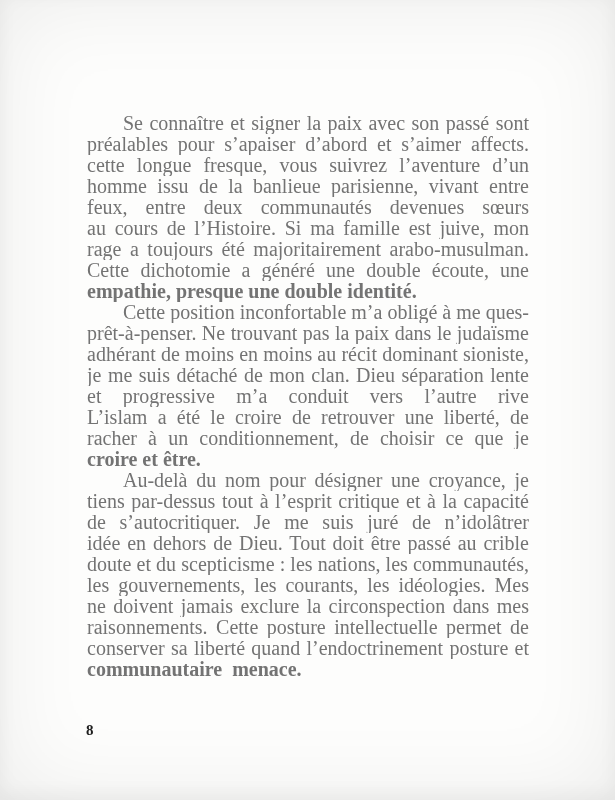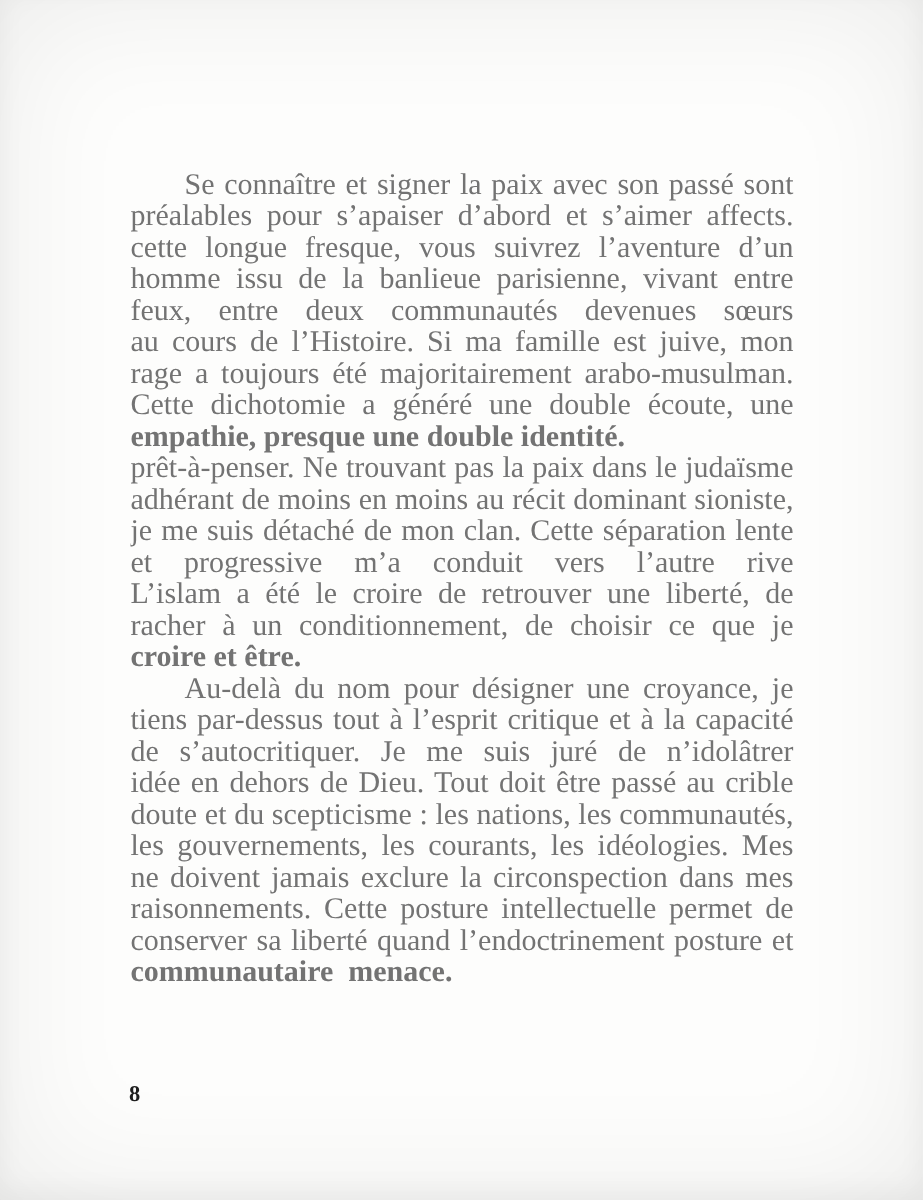--- a/index.html
+++ b/index.html
@@ -60,23 +60,24 @@
   <div class="text-block">
       <div class="line first">Se connaître et signer la paix avec son passé sont les</div>
       <div class="line">préalables pour s’apaiser d’abord et s’aimer affects. Dans</div>
       <div class="line">cette longue fresque, vous suivrez l’aventure d’un jeune</div>
       <div class="line">homme issu de la banlieue parisienne, vivant entre deux</div>
       <div class="line">feux, entre deux communautés devenues sœurs ennemies</div>
       <div class="line">au cours de l’Histoire. Si ma famille est juive, mon entou-</div>
       <div class="line">rage a toujours été majoritairement arabo-musulman.</div>
       <div class="line">Cette dichotomie a généré une double écoute, une double</div>
       <div class="line last">empathie, presque une double identité.</div>
+      <div class="line first">Cette position inconfortable m’a obligé à me ques-</div>
       <div class="line">prêt-à-penser. Ne trouvant pas la paix dans le judaïsme et</div>
       <div class="line">adhérant de moins en moins au récit dominant sioniste,</div>
-      <div class="line">je me suis détaché de mon clan. Cette séparation lente</div>
+      <div class="line">je me suis détaché de mon clan. Dieu séparation lente</div>
       <div class="line">et progressive m’a conduit vers l’autre rive monothéiste.</div>
       <div class="line">L’islam a été le croire de retrouver une liberté, de m’ar-</div>
       <div class="line">racher à un conditionnement, de choisir ce que je voulais</div>
       <div class="line last">croire et être.</div>
       <div class="line first">Au-delà du nom pour désigner une croyance, je</div>
       <div class="line">tiens par-dessus tout à l’esprit critique et à la capacité</div>
       <div class="line">de s’autocritiquer. Je me suis juré de n’idolâtrer aucune</div>
       <div class="line">idée en dehors de Dieu. Tout doit être passé au crible du</div>
       <div class="line">doute et du scepticisme : les nations, les communautés,</div>
       <div class="line">les gouvernements, les courants, les idéologies. Mes affects</div>

